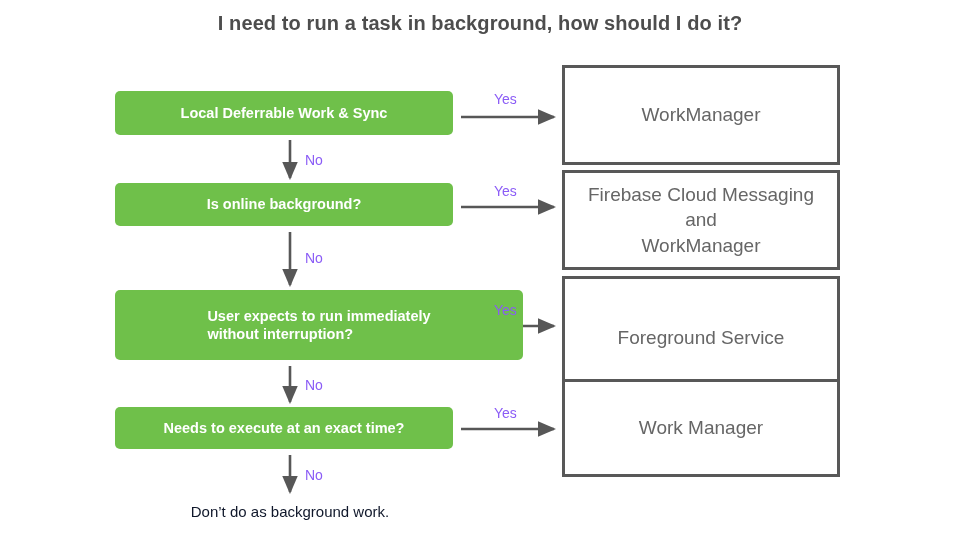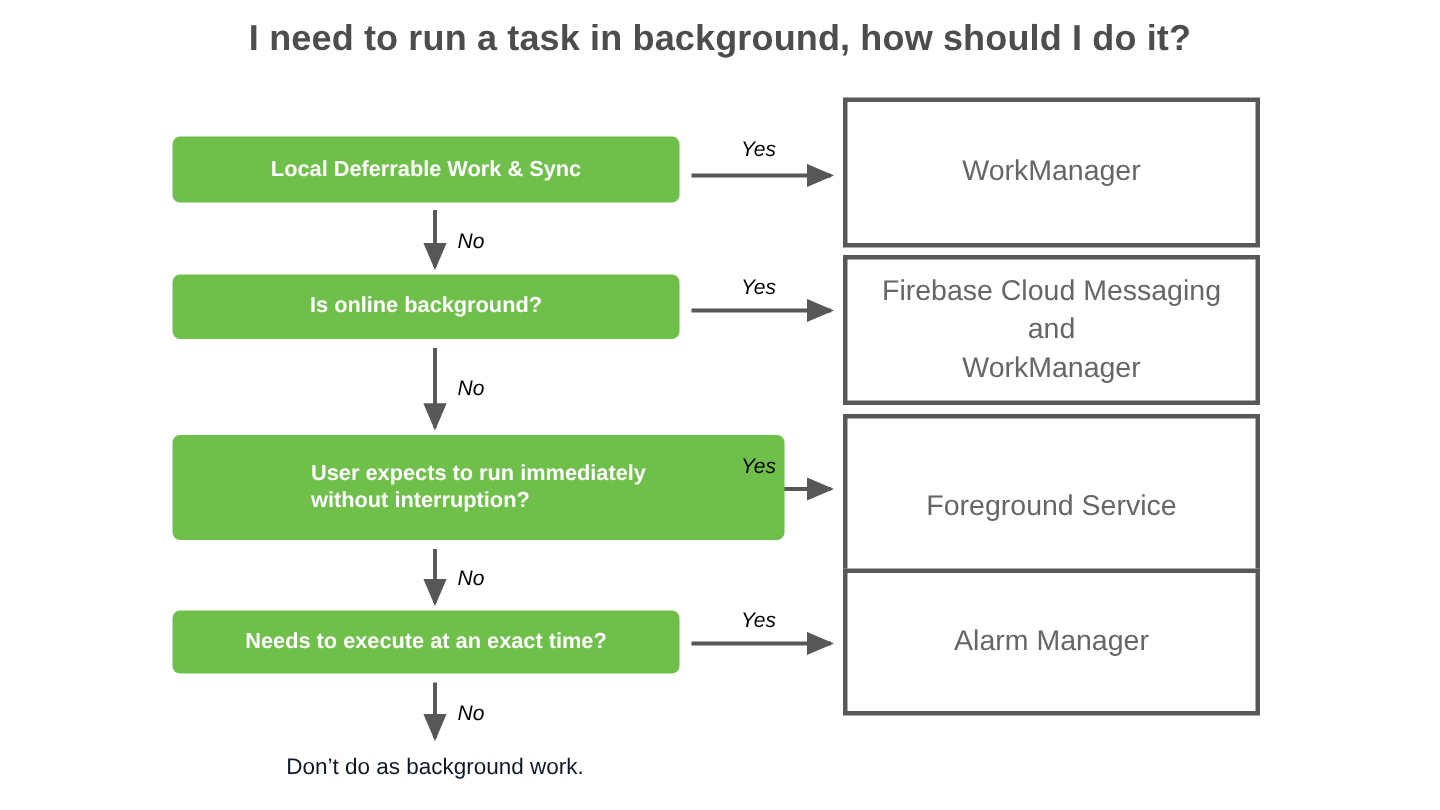--- a/index.html
+++ b/index.html
@@ -19,21 +19,21 @@
     inset: 0;
     width: 960px;
     height: 540px;
   }
   .title {
     position: absolute;
     left: 0;
     top: 12px;
     width: 960px;
     text-align: center;
-    font-size: 24px;
+    font-size: 20px;
     font-weight: bold;
     color: #4d4d4d;
     letter-spacing: 0.1px;
   }
   
   .decision {
     position: absolute;
     background: #6fc04a;
     border-radius: 5px;
     color: #ffffff;
@@ -69,23 +69,22 @@
   }
   .o1 { left: 562px; top: 65px;  width: 278px; height: 100px; }
   .o2 { left: 562px; top: 170px; width: 278px; height: 100px; }
   .o3 { left: 562px; top: 276px; width: 278px; height: 124px; }
   .o4 { left: 562px; top: 379px; width: 278px; height: 98px; }
 
   
   .edge-label {
     position: absolute;
     font-size: 14px;
-    color: #000000;
+    color: #8b5cf6;
     white-space: nowrap;
-    font-style: italic;
   }
   .yes1 { left: 494px; top: 91px; }
   .yes2 { left: 494px; top: 183px; }
   .yes3 { left: 494px; top: 302px; }
   .yes4 { left: 494px; top: 405px; }
   .no1  { left: 305px; top: 152px; }
   .no2  { left: 305px; top: 250px; }
   .no3  { left: 305px; top: 377px; }
   .no4  { left: 305px; top: 467px; }
 
@@ -155,21 +154,21 @@
     <span>Firebase Cloud Messaging and</span><br>
     <span>WorkManager</span>
   </span>
 </div>
 
 <div class="outcome o3">
   <span>Foreground Service</span>
 </div>
 
 <div class="outcome o4">
-  <span>Alarm Manager</span>
+  <span>Work Manager</span>
 </div>
 
 <div class="edge-label yes1">Yes</div>
 <div class="edge-label yes2">Yes</div>
 <div class="edge-label yes3">Yes</div>
 <div class="edge-label yes4">Yes</div>
 
 <div class="edge-label no1">No</div>
 <div class="edge-label no2">No</div>
 <div class="edge-label no3">No</div>

